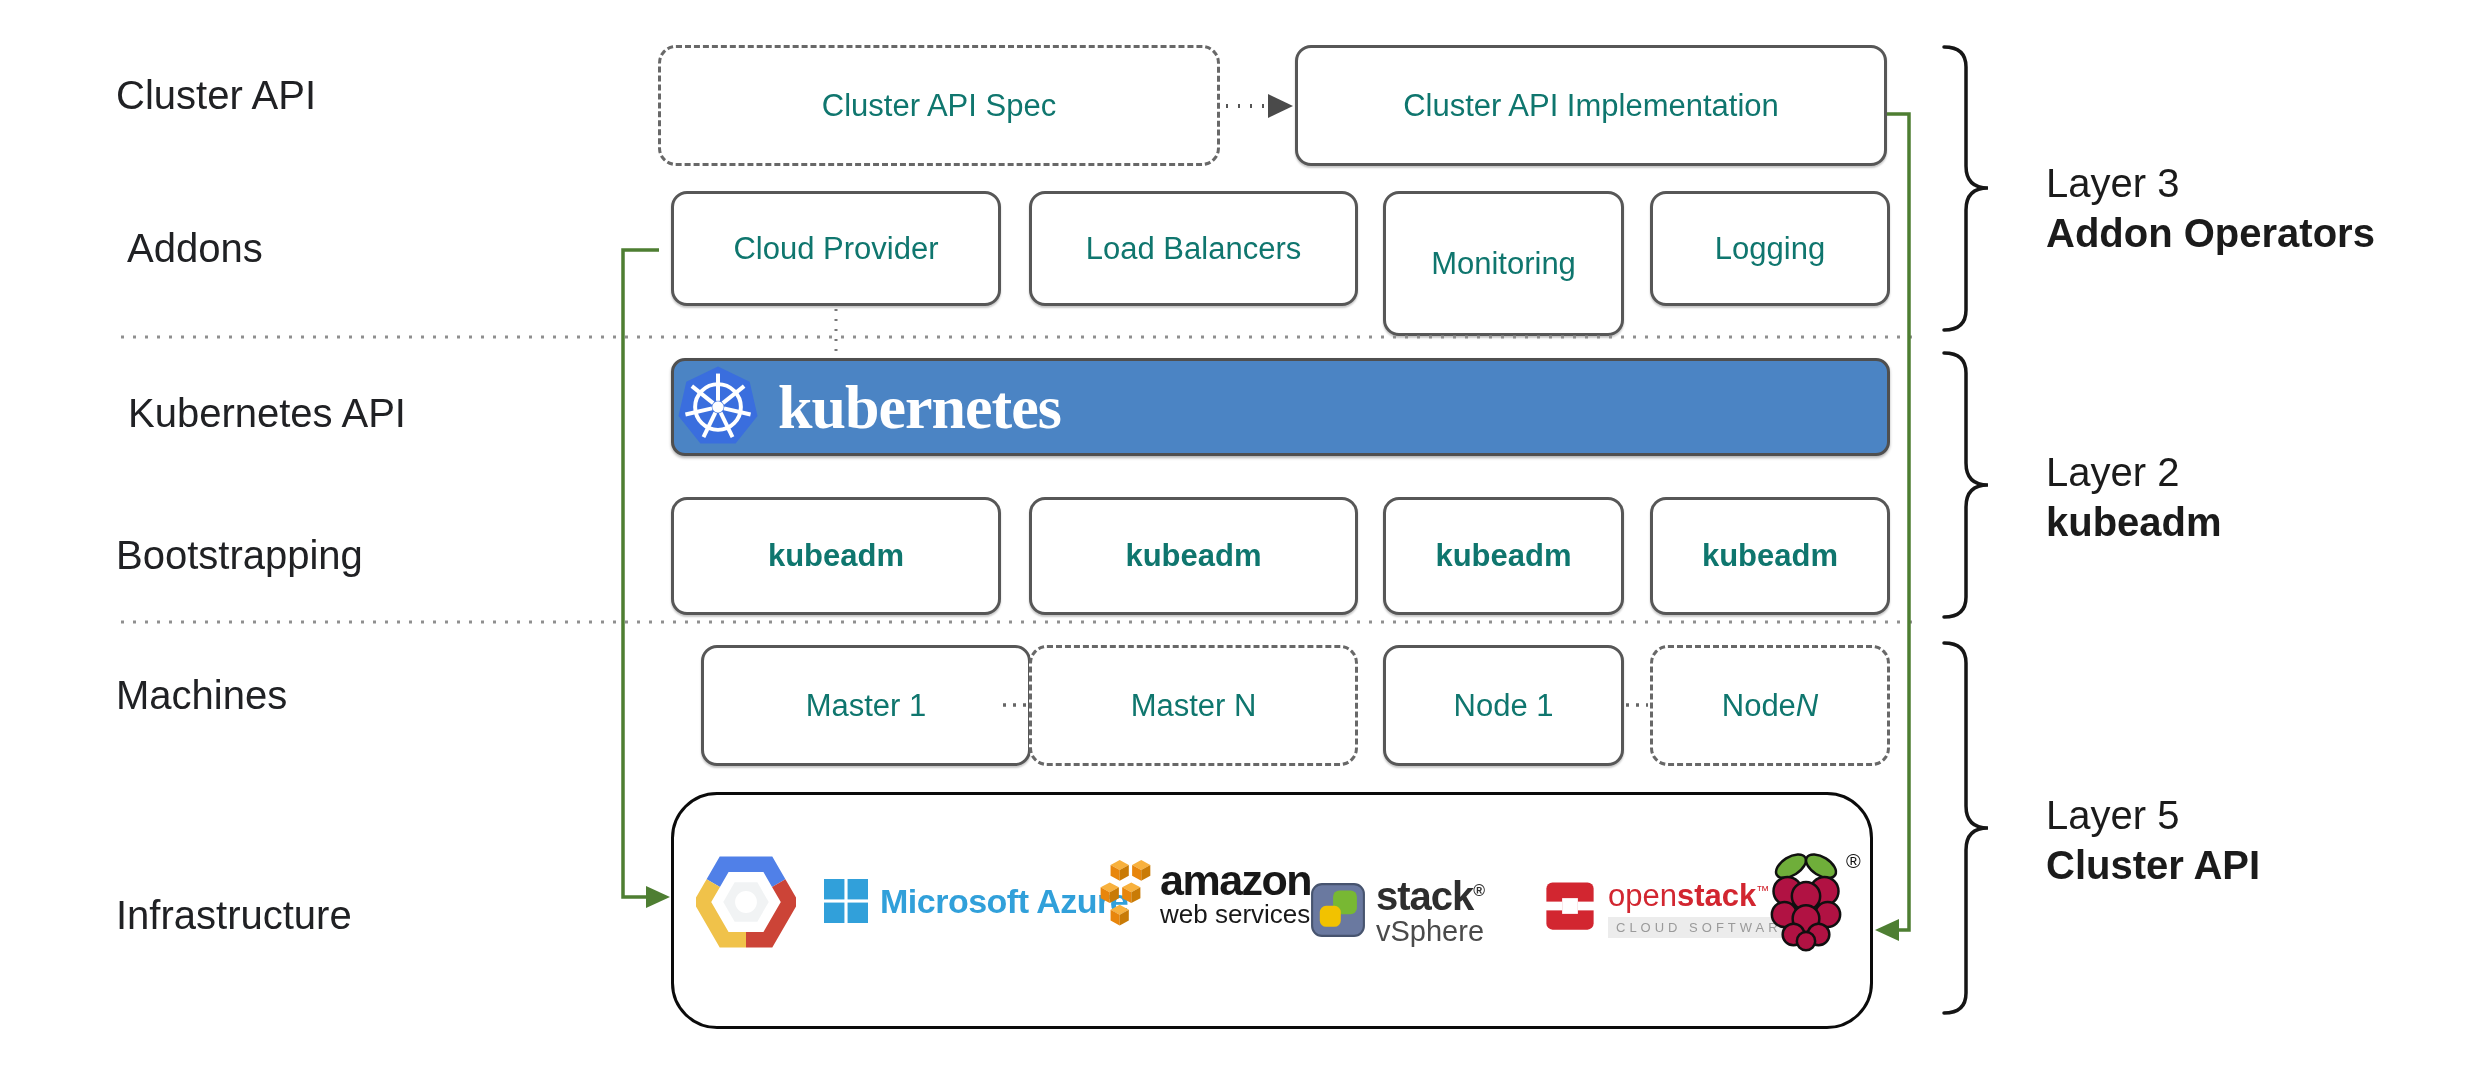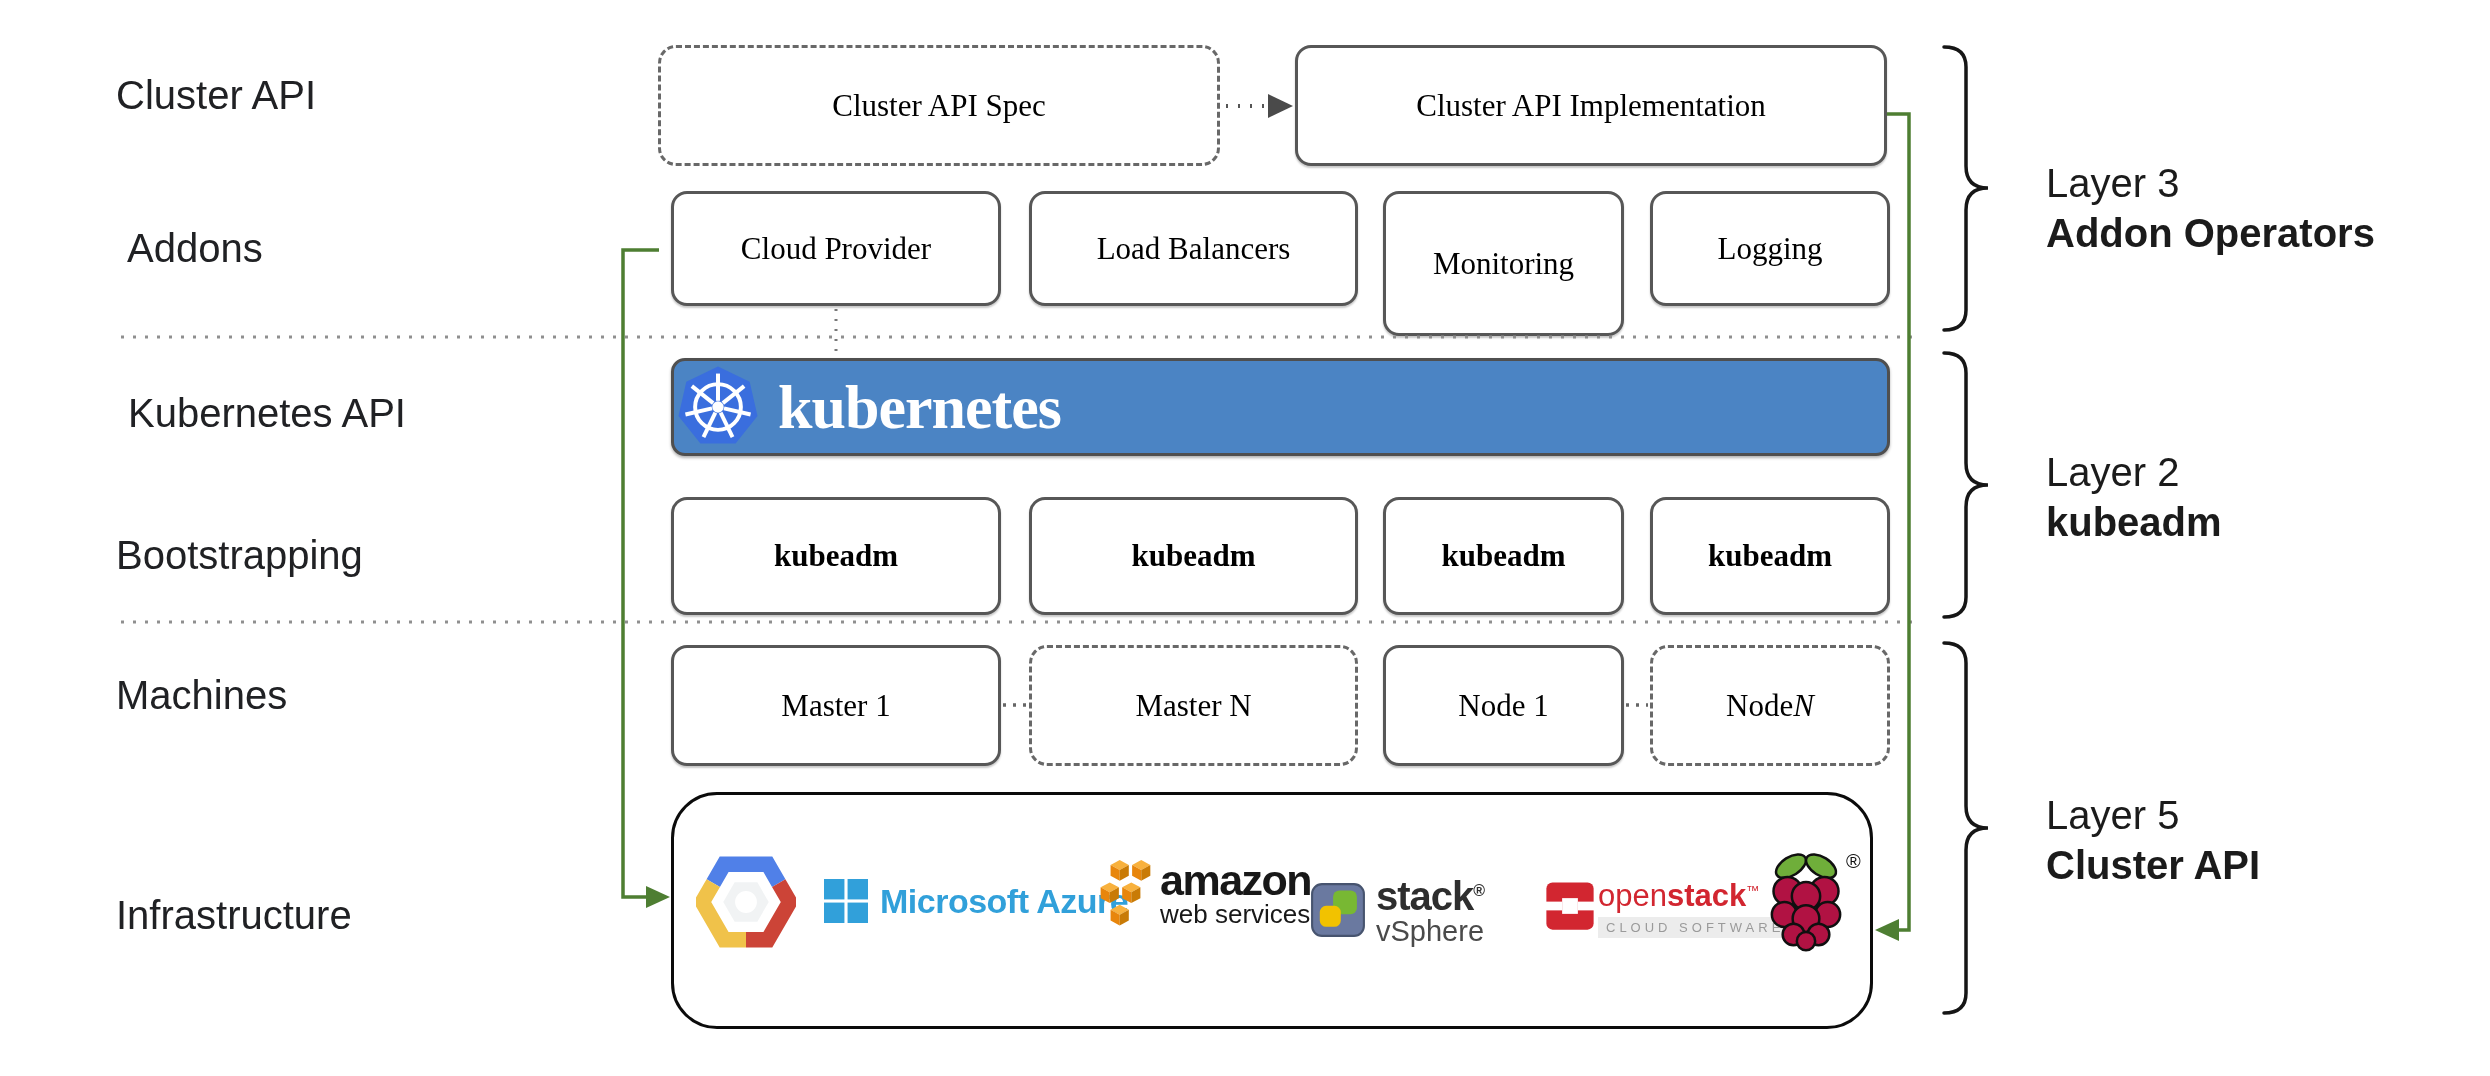--- a/index.html
+++ b/index.html
@@ -1,42 +1,42 @@
 <!DOCTYPE html>
 <html style="--green: #4e7e32; --bannerBlue: #4b84c4; --logoBlue: #3a6ede; --azureBlue: #31a0da; --awsOrange: #e8860c; --awsOrangeLight: #f8b13d; --awsOrangeDark: #c97b06; --openstackRed: #d22630; --raspberry: #b11243; --leafGreen: #6fae3a; --gcpBlue: #5080e8; --gcpRed: #cc4437; --gcpYellow: #f0c24a; --vmGray: #6a79a0; --vmGreen: #78b833; --vmYellow: #f2c200;"><head>
 <meta charset="utf-8">
 <style>
   html,body{margin:0;padding:0;background:#fff;}
   .canvas{position:relative;width:2490px;height:1076px;background:#fff;overflow:hidden;
           font-family:"Liberation Sans",sans-serif;color:#1c1c1c;}
   .lbl{position:absolute;font-size:40px;line-height:48px;color:#202124;white-space:nowrap;}
   .box{position:absolute;box-sizing:border-box;background:#fff;border:3px solid #575757;
        border-radius:16px;display:flex;align-items:center;justify-content:center;
-       font-size:31px;color:#000000;box-shadow:0 2px 2px rgba(0,0,0,.22);white-space:nowrap;font-family:Liberation Serif, serif;}
+       font-size:31px;color:#0f766e;box-shadow:0 2px 2px rgba(0,0,0,.22);white-space:nowrap;}
   .dashed{border:3px dashed #686868;box-shadow:none;border-radius:18px;}
   .bold{font-weight:bold;}
   .it{font-style:italic;}
   .banner{position:absolute;left:671px;top:358px;width:1219px;height:98px;box-sizing:border-box;
           background:var(--bannerBlue,#4b84c4);border:3px solid #4f4f4f;border-radius:14px;
           display:flex;align-items:center;gap:16px;
           box-shadow:0 2px 3px rgba(0,0,0,.3);font-family:Liberation Serif, serif;}
   .banner .word{font-size:62px;font-weight:bold;color:#fff;letter-spacing:-1px;}
   .infra{position:absolute;left:671px;top:792px;width:1202px;height:237px;box-sizing:border-box;
          background:#fff;border:3px solid #0b0b0b;border-radius:46px;}
   .overlay{position:absolute;left:0;top:0;pointer-events:none;}
   .layerlbl{position:absolute;left:2046px;font-size:40px;line-height:50px;color:#1b1b1b;white-space:nowrap;}
   .logo{position:absolute;display:flex;align-items:center;}
   .azure-text{font-size:34px;font-weight:bold;color:var(--azureBlue,#31a0da);margin-left:12px;letter-spacing:-0.5px;}
   .aws-col{margin-left:8px;display:flex;flex-direction:column;}
   .aws-title{font-size:43px;font-weight:bold;line-height:40px;color:#181818;letter-spacing:-1.5px;}
   .aws-sub{font-size:26px;line-height:28px;color:#181818;letter-spacing:0;}
   .vm-col{margin-left:10px;display:flex;flex-direction:column;}
   .vm-title{font-size:40px;font-weight:bold;line-height:38px;color:#2e2e2e;letter-spacing:-1px;}
   .vm-sub{font-size:29px;line-height:32px;color:#4a4a4a;}
-  .os-col{display:flex;flex-direction:column;}
+  .os-col{margin-left:10px;display:flex;flex-direction:column;}
   .os-title{font-size:31px;line-height:34px;color:var(--openstackRed,#d22630);}
   .os-title .t2{font-weight:bold;}
   .os-bar{margin-top:4px;background:#ececec;padding:3px 8px;font-size:13px;letter-spacing:4px;
           color:#9a9a9a;width:fit-content;}
   .sup{font-size:16px;vertical-align:super;}
   .rpi-reg{position:absolute;left:1846px;top:850px;font-size:20px;color:#111;}
 </style>
 </head>
 <body>
 
@@ -93,21 +93,21 @@
   <div class="box bold" style="left:1029px;top:497px;width:329px;height:118px">
     <span>kubeadm</span>
     </div>
   <div class="box bold" style="left:1383px;top:497px;width:241px;height:118px">
     <span>kubeadm</span>
     </div>
   <div class="box bold" style="left:1650px;top:497px;width:240px;height:118px">
     <span>kubeadm</span>
     </div>
 
-  <div class="box" style="left:671px;top:645px;width:330px;height:121px">
+  <div class="box" style="left:701px;top:645px;width:330px;height:121px">
     <span>Master 1</span>
     </div>
   <div class="box dashed" style="left:1029px;top:645px;width:329px;height:121px">
     <span>Master N</span>
     </div>
   <div class="box" style="left:1383px;top:645px;width:241px;height:121px">
     <span>Node 1</span>
     </div>
   <div class="box dashed" style="left:1650px;top:645px;width:240px;height:121px">
     <span>Node </span>

